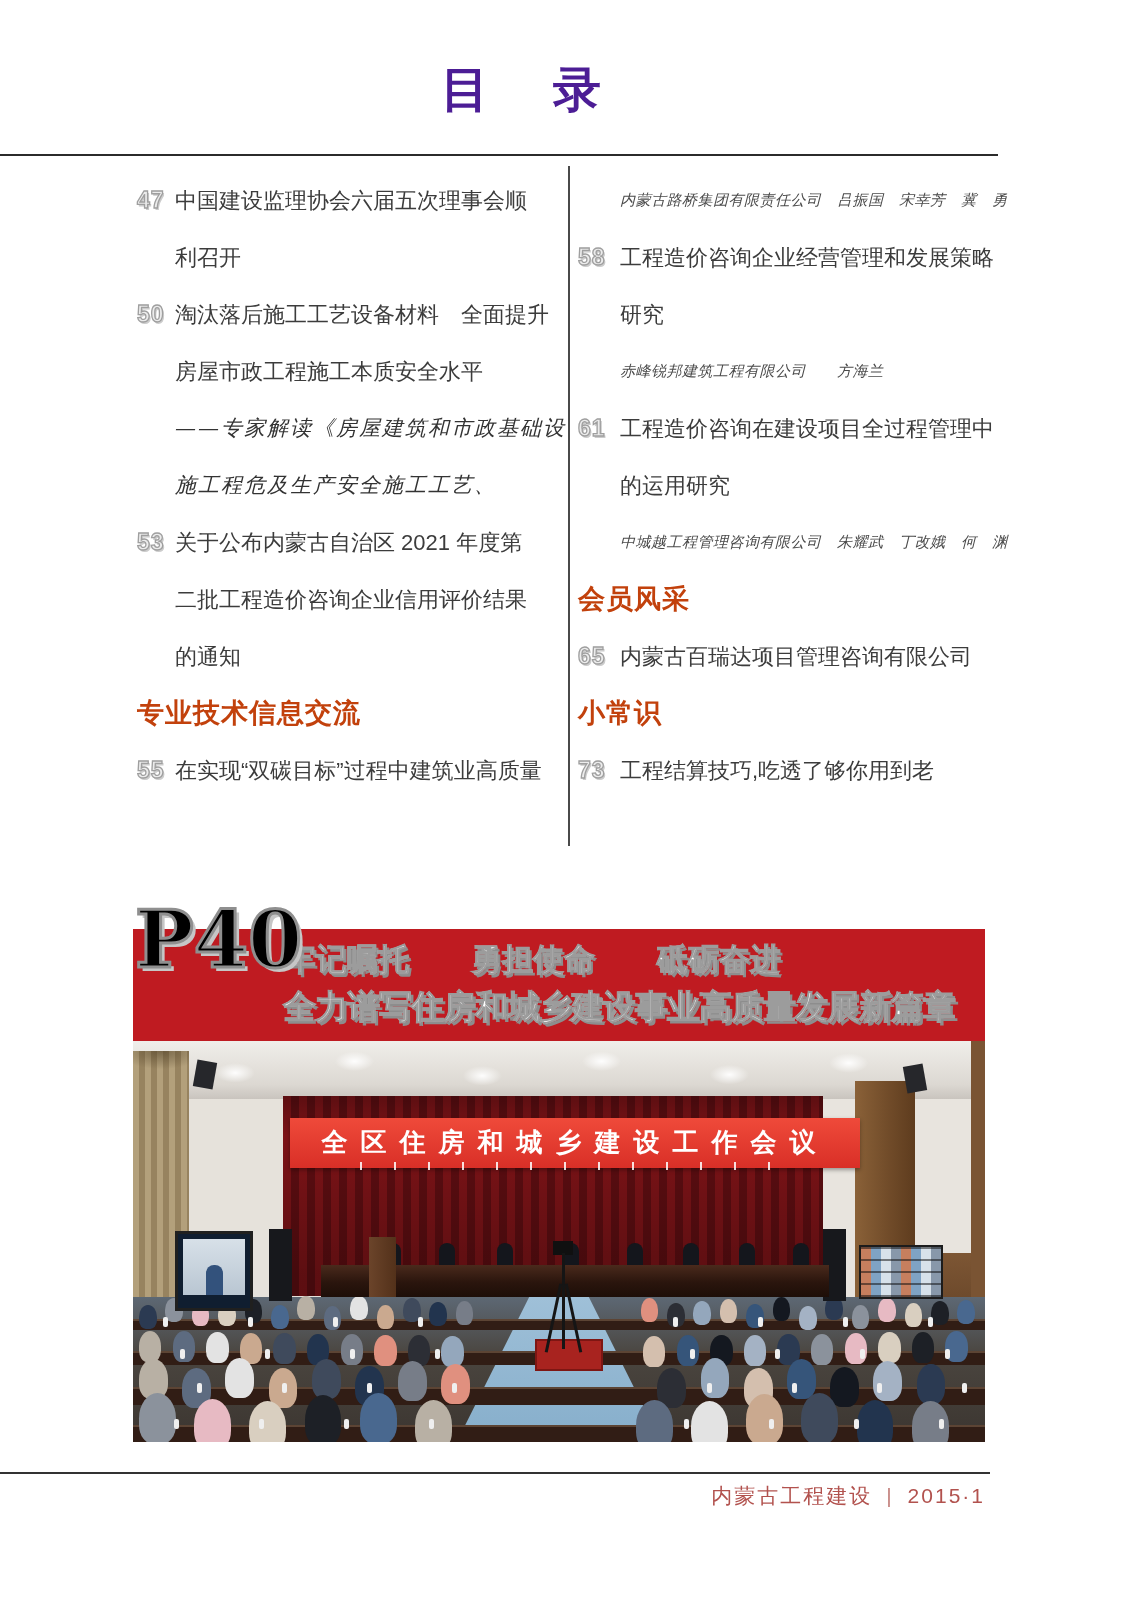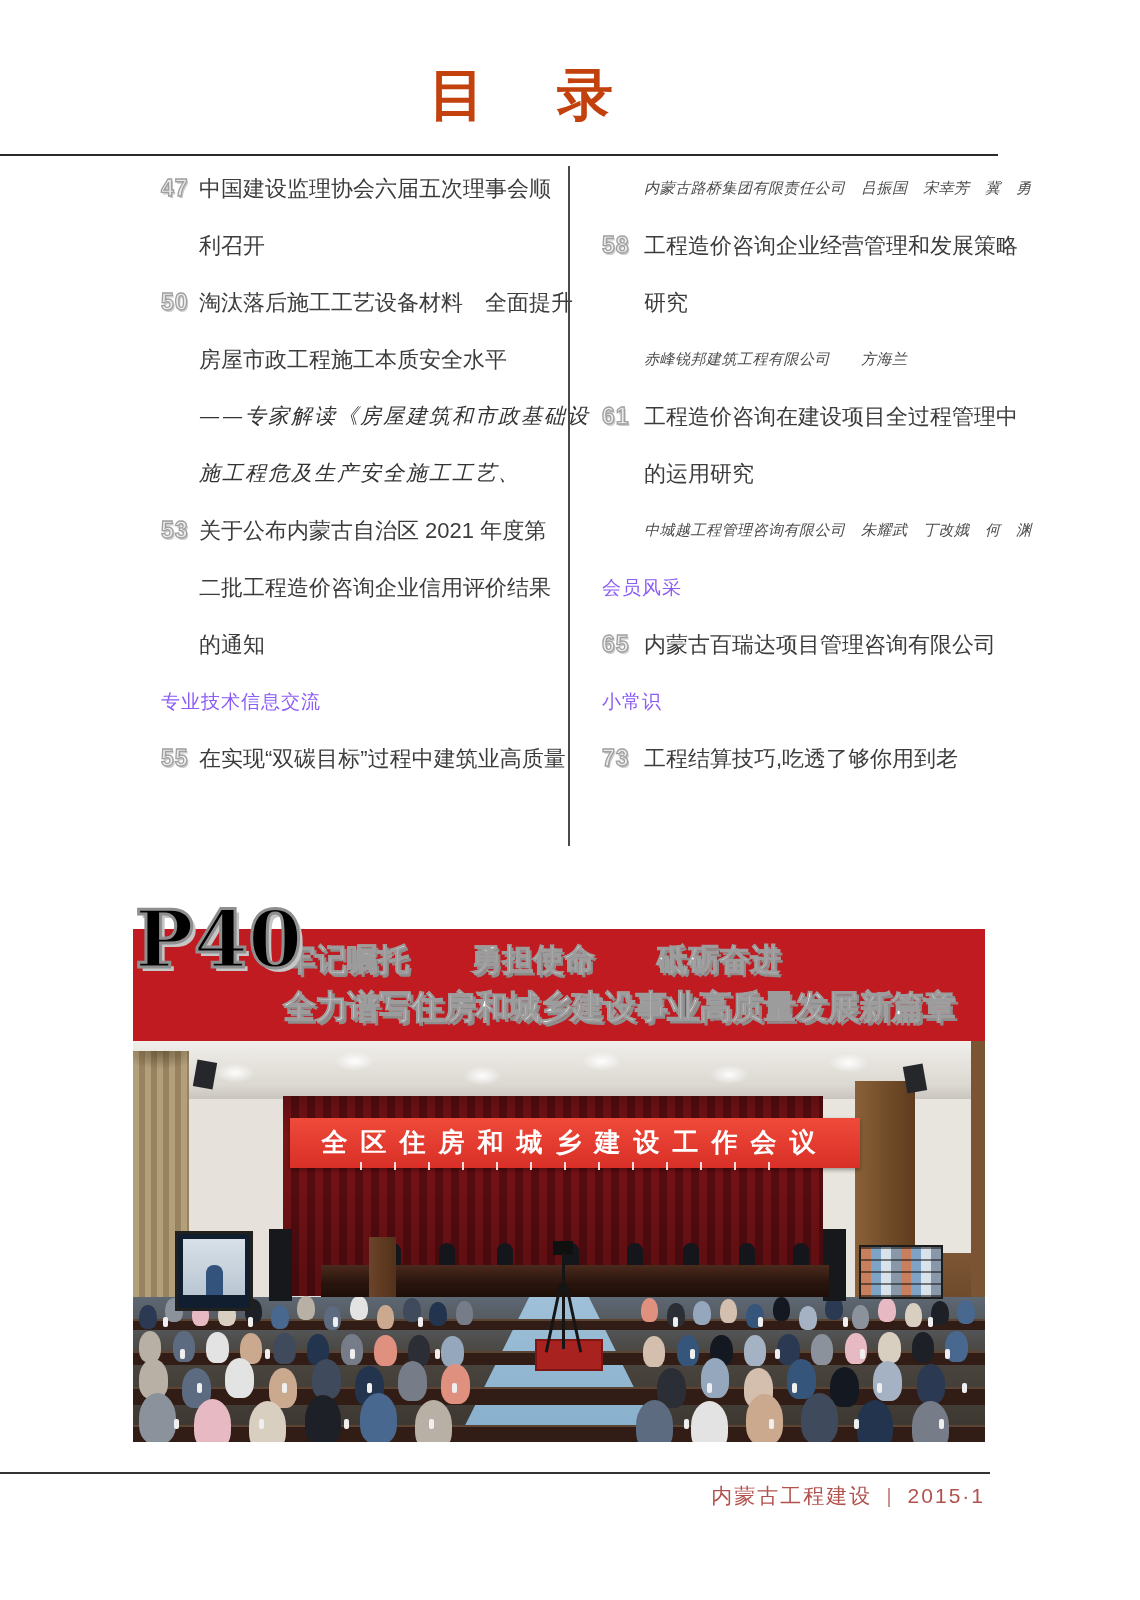--- a/index.html
+++ b/index.html
@@ -1,45 +1,45 @@
 <!DOCTYPE html>
 <html><head>
 <meta charset="utf-8">
 <style>
   html,body{margin:0;padding:0;background:#fff;}
   .page{position:relative;width:1140px;height:1600px;background:#ffffff;overflow:hidden;
         font-family:"Liberation Sans",sans-serif;color:#3c3c3c;}
 
   
   .title{position:absolute;top:58px;left:0;width:1050px;text-align:center;
-         font-family:Liberation Serif, serif;font-weight:bold;font-size:56px;
-         letter-spacing:8px;color:#c2410c;}
+         font-family:Liberation Serif, serif;font-weight:bold;font-size:48px;
+         letter-spacing:8px;color:#4c1d95;}
   .top-rule{position:absolute;top:154px;left:0;width:998px;height:2px;background:#2b2b2b;}
 
   
   .toc{position:absolute;top:160px;left:0;width:998px;height:690px;}
-  .col{position:absolute;top:0;margin-left:24px;}
+  .col{position:absolute;top:12px;}
   .col.left{left:137px;width:420px;}
   .col.right{left:578px;width:412px;}
   .divider{position:absolute;left:568px;top:6px;width:2px;height:680px;background:#4a4a4a;}
 
   .row{height:57px;line-height:57px;font-size:22px;color:#3c3c3c;white-space:nowrap;}
   .row .num{display:inline-block;font-weight:700;font-size:23px;color:#ececec;
             -webkit-text-stroke:1.3px #9f9f9f;text-shadow:1.5px 1.5px 0 #cccccc;
             letter-spacing:1px;}
   .col.left .num{width:38px;}
   .col.right .num{width:42px;}
   .col.left .row.cont{padding-left:38px;}
   .col.right .row.cont{padding-left:42px;}
   .row.sub{font-family:"DejaVu Serif",serif;font-style:italic;font-size:21px;
            letter-spacing:2px;color:#333;padding-left:38px;}
   .row.sub.cont{padding-left:88px;}
   .row.author{font-family:"DejaVu Serif",serif;font-style:italic;font-size:15px;
               color:#4a4a4a;padding-left:42px;letter-spacing:0.5px;}
-  .row.header{color:#8b5cf6;font-weight:400;font-size:19px;letter-spacing:1px;padding-left:0;}
+  .row.header{color:#c2410c;font-weight:700;font-size:27px;letter-spacing:1px;padding-left:0;}
 
   
   .feature{position:absolute;top:915px;left:133px;width:928px;height:126px;}
   .band{position:absolute;top:14px;left:0;width:852px;height:112px;background:#bf1b21;}
   .p40{position:absolute;top:-14px;left:2px;z-index:3;
        font-family:"DejaVu Serif",serif;font-weight:700;font-size:78px;line-height:1;
        color:#000000;-webkit-text-stroke:3px #8f8f8f;text-shadow:4px 4px 0 #c6c6c6;}
   .band-line1{margin:10px 0 0 152px;font-size:31px;font-weight:700;color:#fff;
               -webkit-text-stroke:1px #9c9c9c;text-shadow:2.5px 2.5px 0 #8d8d8d;}
   .band-line2{margin:4px 8px 0 150px;font-size:33px;font-weight:700;color:#fff;

